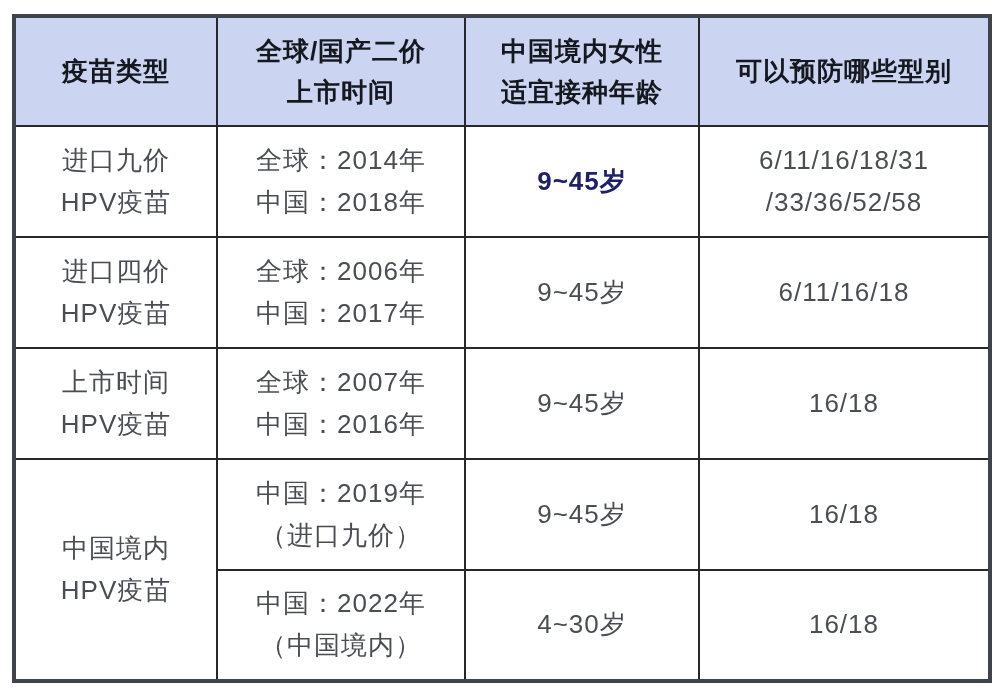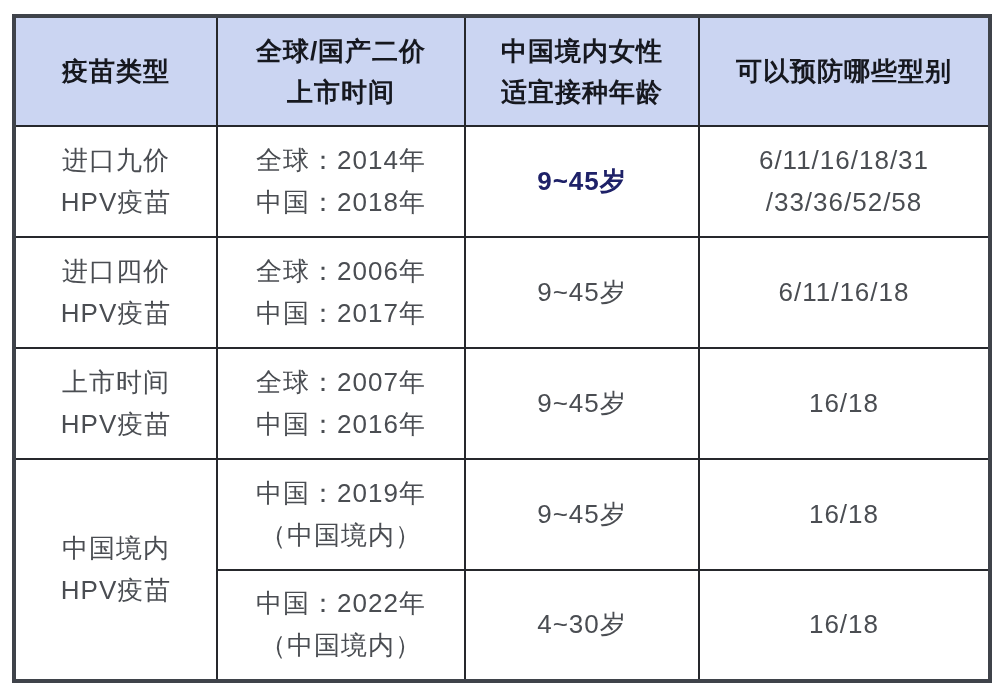--- a/index.html
+++ b/index.html
@@ -111,21 +111,21 @@
 HPV疫苗</td>
         <td>全球：2007年
 中国：2016年</td>
         <td>9~45岁</td>
         <td>16/18</td>
       </tr>
       <tr>
         <td rowspan="2">中国境内
 HPV疫苗</td>
         <td>中国：2019年
-（中国境内）</td>
+（进口九价）</td>
         <td>9~45岁</td>
         <td>16/18</td>
       </tr>
       <tr>
         <td>中国：2022年
 （中国境内）</td>
         <td>4~30岁</td>
         <td>16/18</td>
       </tr>
     </tbody>

